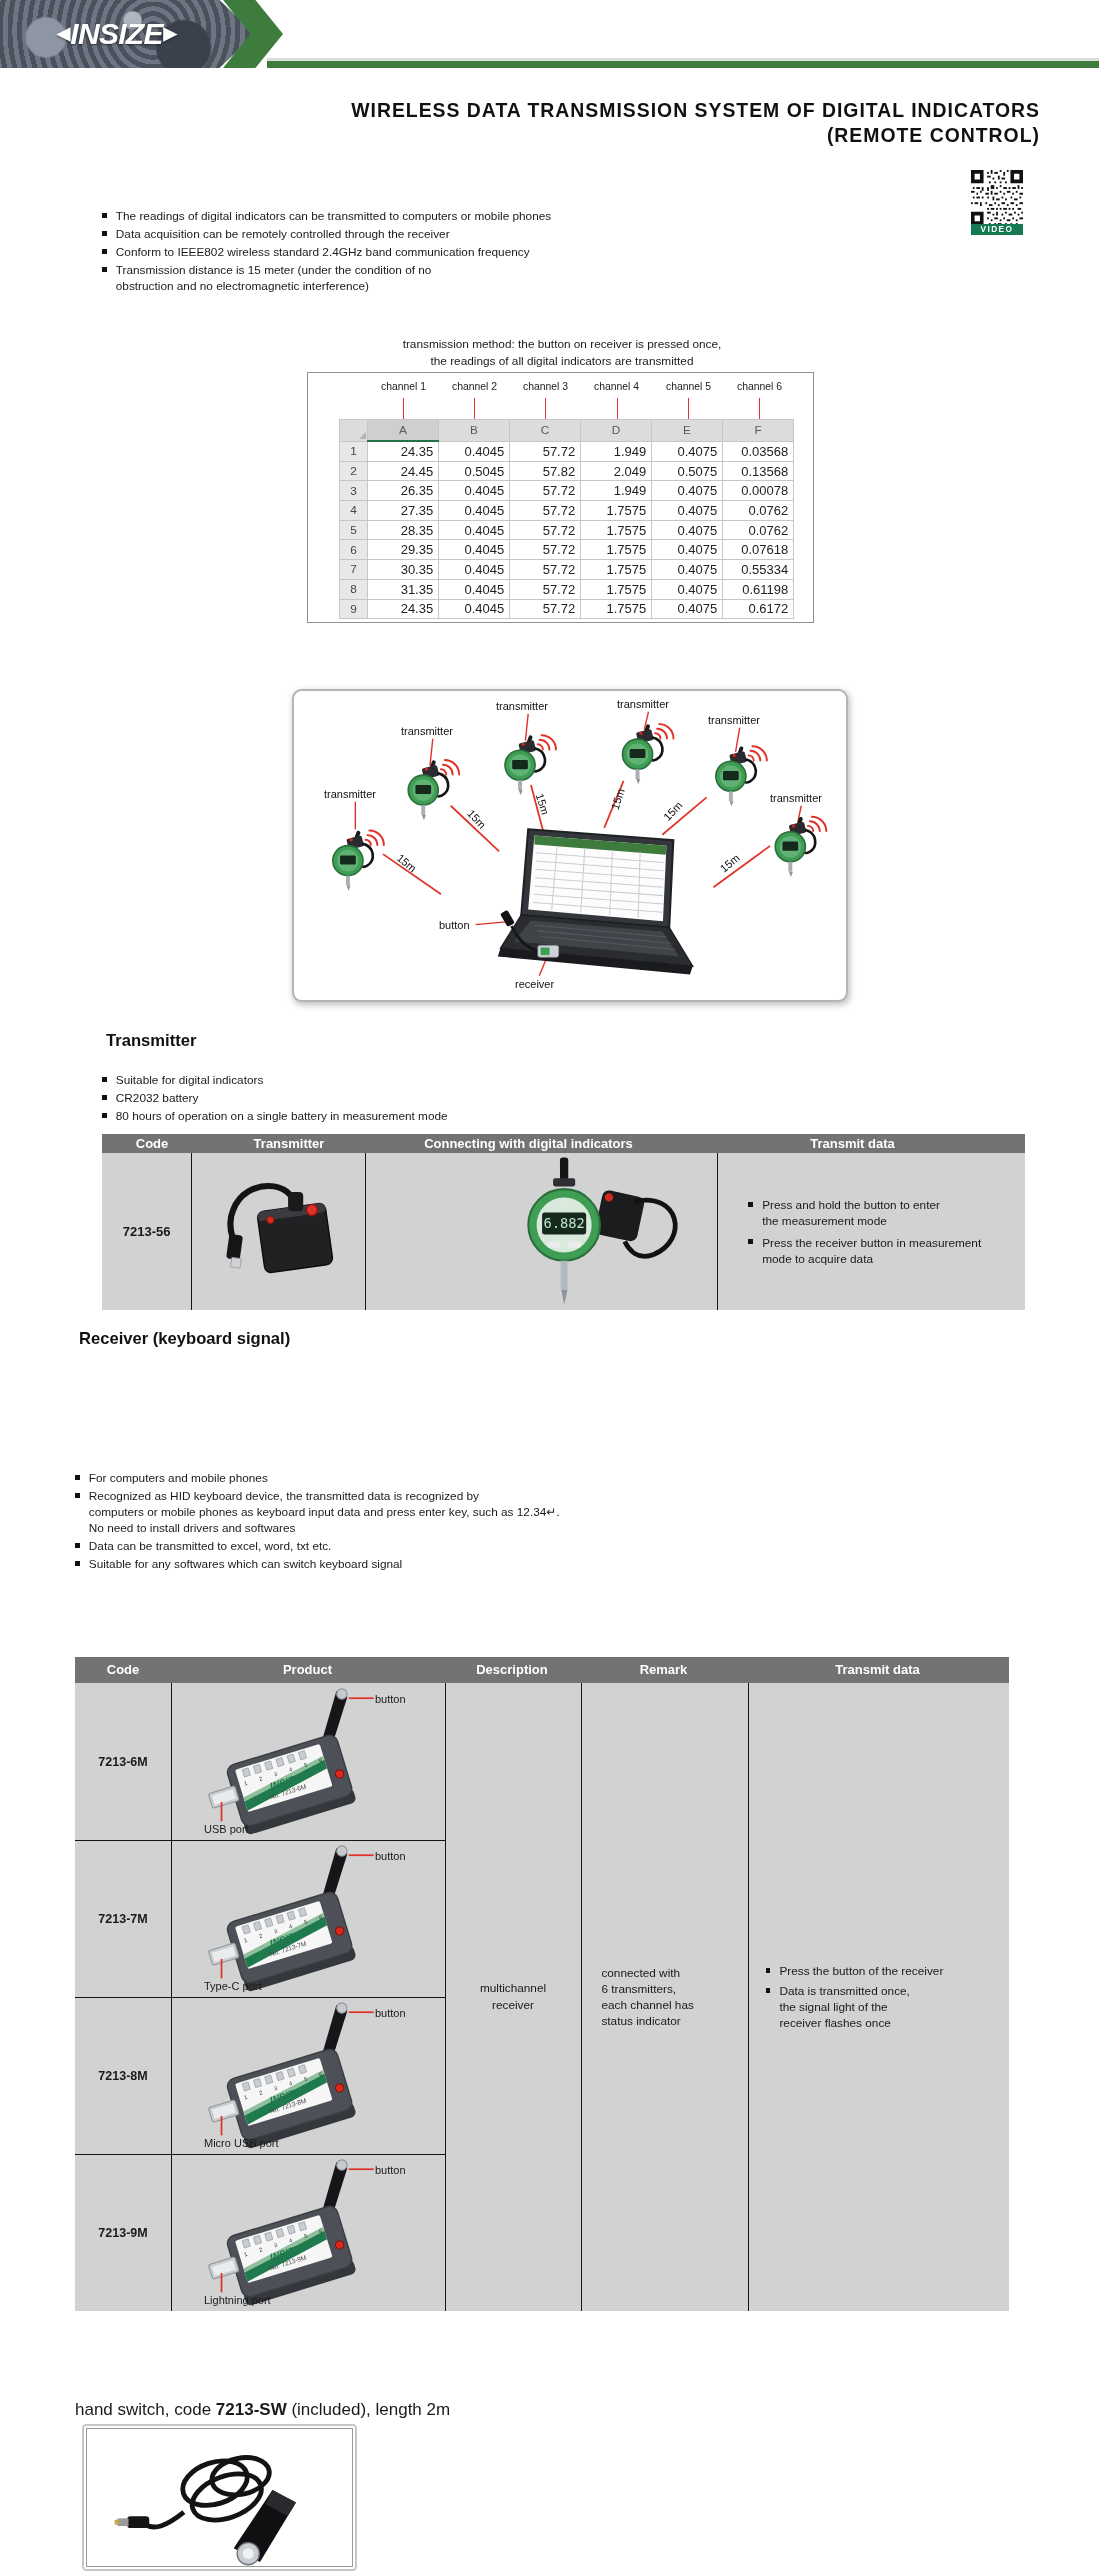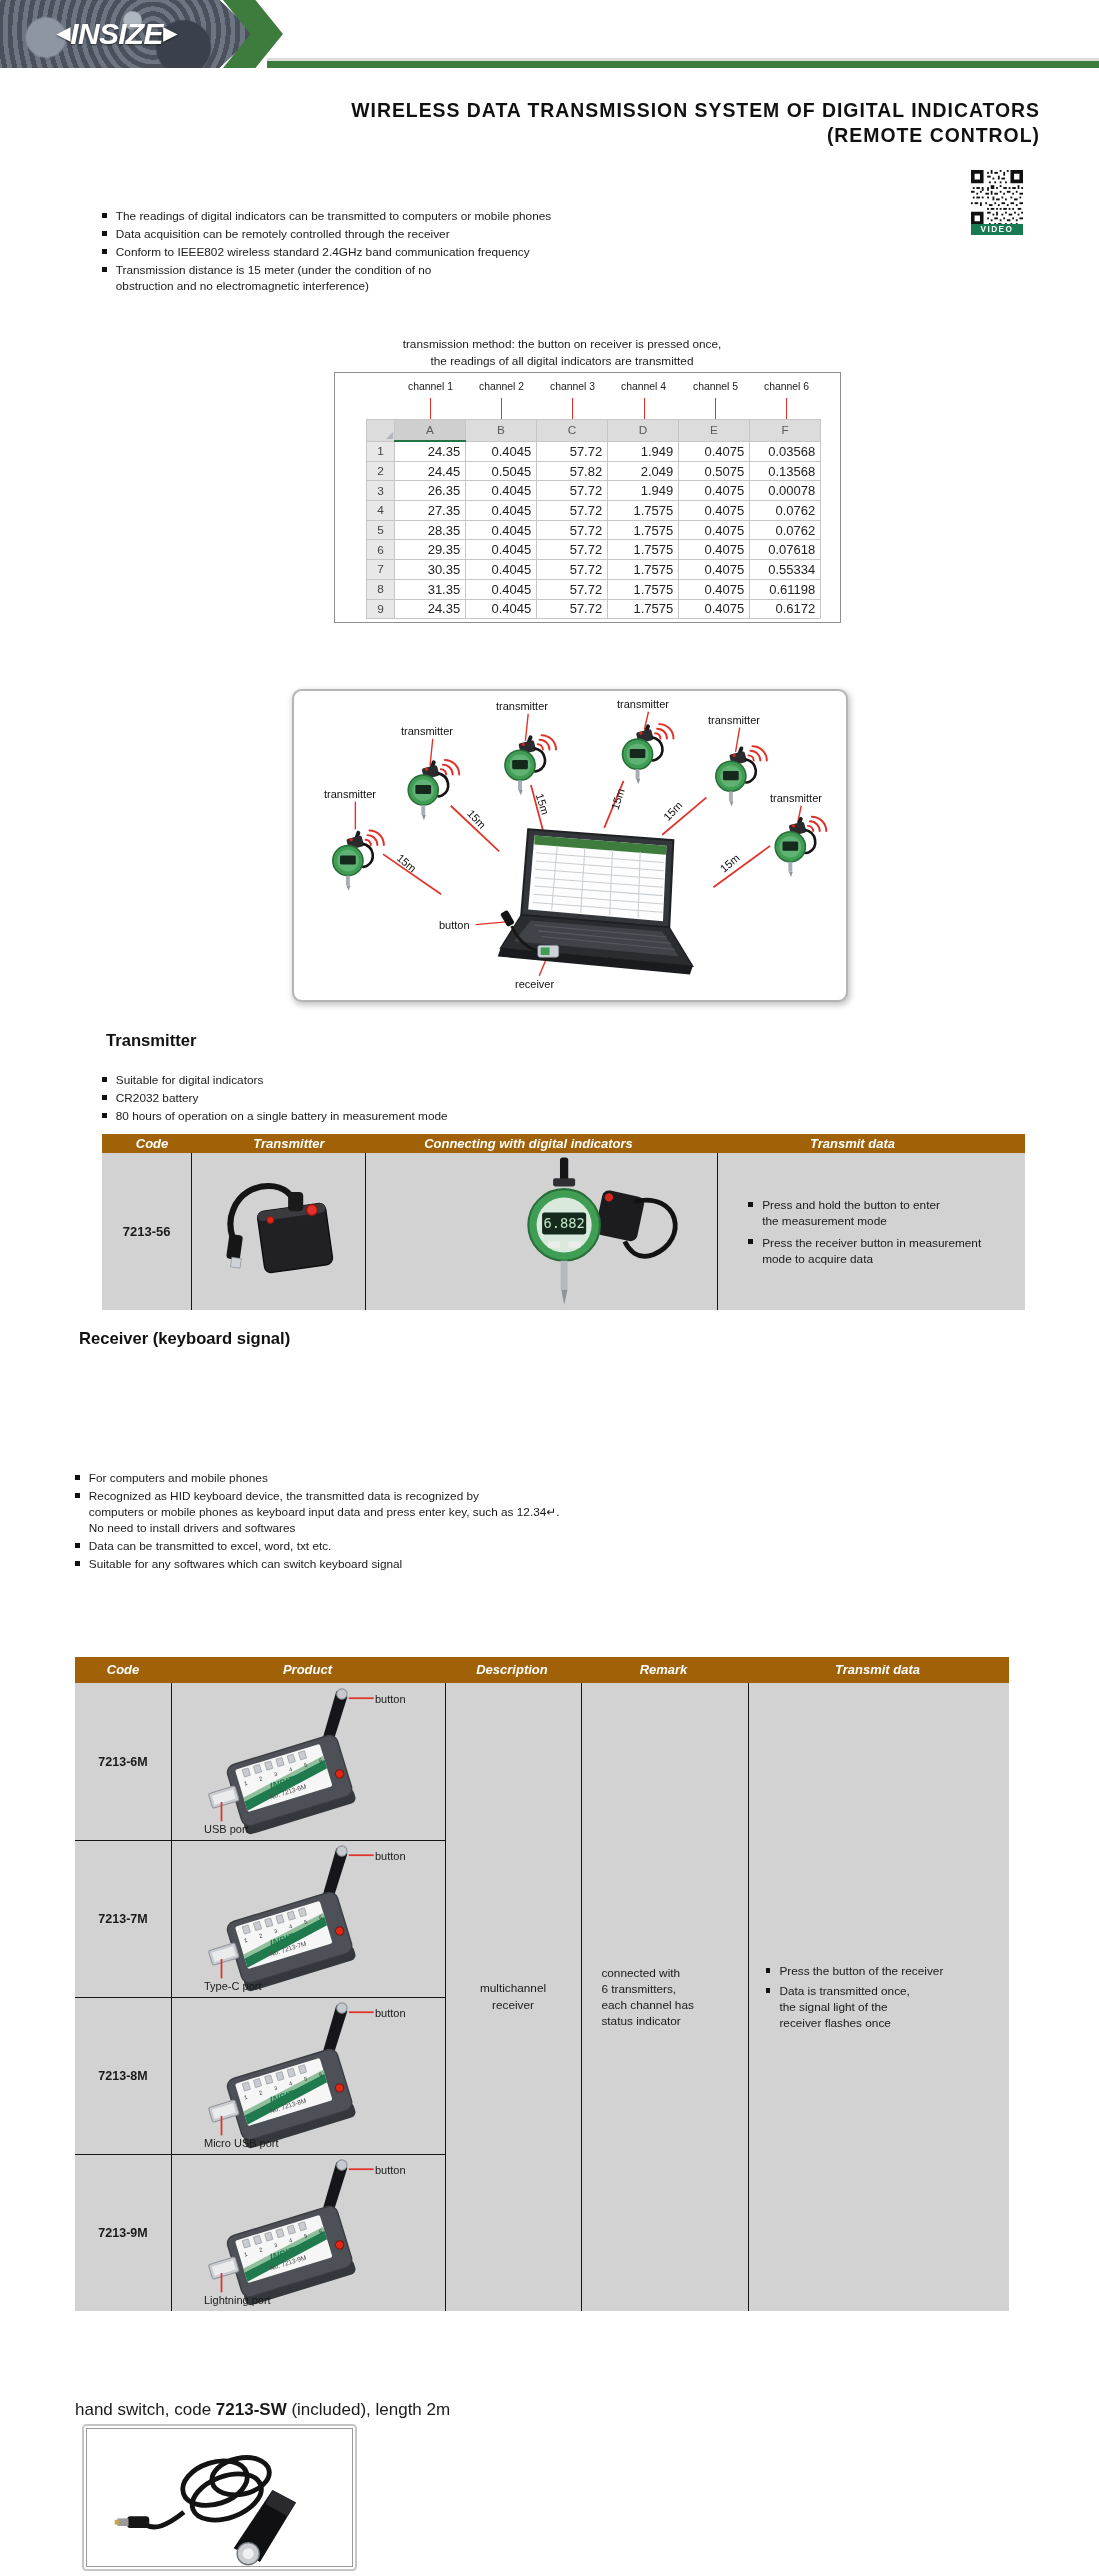--- a/index.html
+++ b/index.html
@@ -34,21 +34,21 @@
          font-size:8.3px;font-weight:bold;text-align:center;line-height:11px;letter-spacing:1.4px;}
 
   
   .blist{display:flex;flex-direction:column;gap:2.1px;}
   .bitem{display:flex;gap:9px;font-size:11.8px;line-height:16px;}
   .bitem .sq{flex:none;width:4.8px;height:4.8px;background:#111;margin-top:4.8px;}
 
   .note{left:285px;top:336px;width:554px;text-align:center;font-size:11.8px;line-height:16.6px;}
 
   
-  .sheetbox{left:307px;top:372px;width:505px;height:249px;border:1.4px solid #8f8f8f;background:#fff;margin-left:27px;}
+  .sheetbox{left:307px;top:372px;width:505px;height:249px;border:1.4px solid #8f8f8f;background:#fff;}
   .chlab{position:absolute;top:7.6px;width:71px;text-align:center;font-size:10.4px;color:#222;}
   .redline-v{position:absolute;width:1.4px;background:#e03228;}
   .sheet{position:absolute;left:31px;top:46px;border-collapse:collapse;table-layout:fixed;}
   .sheet td{border:0.7px solid #c6c6c6;font-size:13px;height:18.7px;padding:0 4.8px 0 0;
             text-align:right;color:#222;background:#fff;overflow:hidden;}
   .sheet tr.hd td{height:20px;background:#dcdcdc;color:#5a5a5a;font-size:11.8px;text-align:center;padding:0;}
   .sheet td.corner{background:#e8e8e8;position:relative;padding:0;}
   .sheet td.corner::after{content:"";position:absolute;right:1.4px;bottom:1.4px;
       border-left:7.6px solid transparent;border-bottom:7.6px solid #b2b6ba;}
   .sheet tr.hd td.sel{background:#cfcfcf;border-bottom:2.1px solid #217346;}
@@ -57,21 +57,21 @@
   
   .diag{left:292px;top:689px;width:552px;height:309px;background:#fff;border:2.1px solid #b5b5b5;
         border-radius:9.7px;box-shadow:1.4px 2.8px 6.2px rgba(0,0,0,.25);}
   .dlab{position:absolute;font-size:11px;color:#111;}
   .rot{transform-origin:center;}
 
   
   .h2{position:absolute;font-size:16.6px;font-weight:bold;color:#111;}
 
   
-  .gthead{display:flex;background:#a16207;color:#fff;font-weight:bold;font-size:13px;font-style:italic;}
+  .gthead{display:flex;background:#737373;color:#fff;font-weight:bold;font-size:13px;}
   .gthead>div{text-align:center;}
   .t-table{left:102px;top:1134px;width:923px;}
   .t-table .gthead{height:19.4px;line-height:19.4px;}
   .t-body{position:relative;display:flex;height:157px;background:#d2d2d2;}
   .t-body>div{position:relative;}
   .vline{border-left:1.4px solid #161616;}
   .codecell{display:flex;align-items:center;justify-content:center;font-weight:bold;font-size:13px;}
   .t-bullets{display:flex;flex-direction:column;justify-content:center;gap:5.5px;padding-left:30px;height:100%;box-sizing:border-box;}
 
   .r-table{left:75px;top:1657px;width:934px;}

